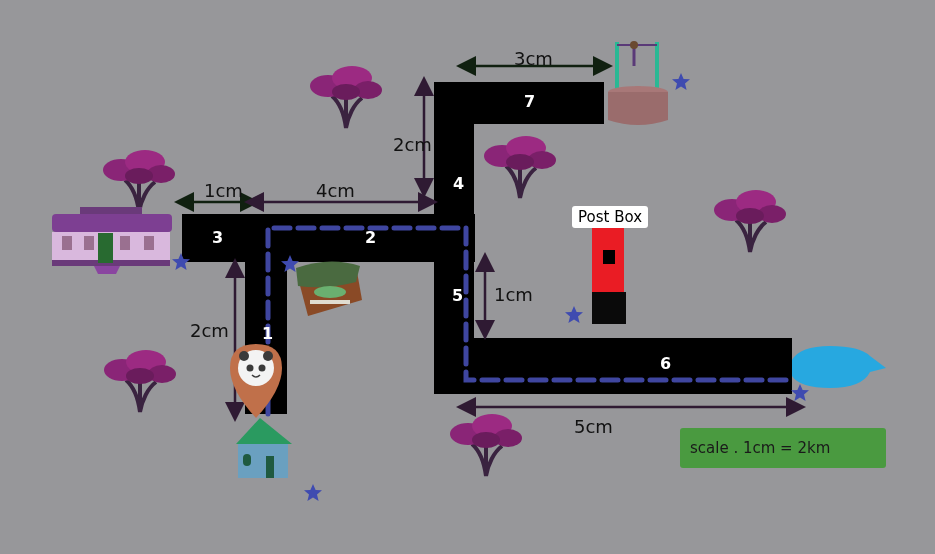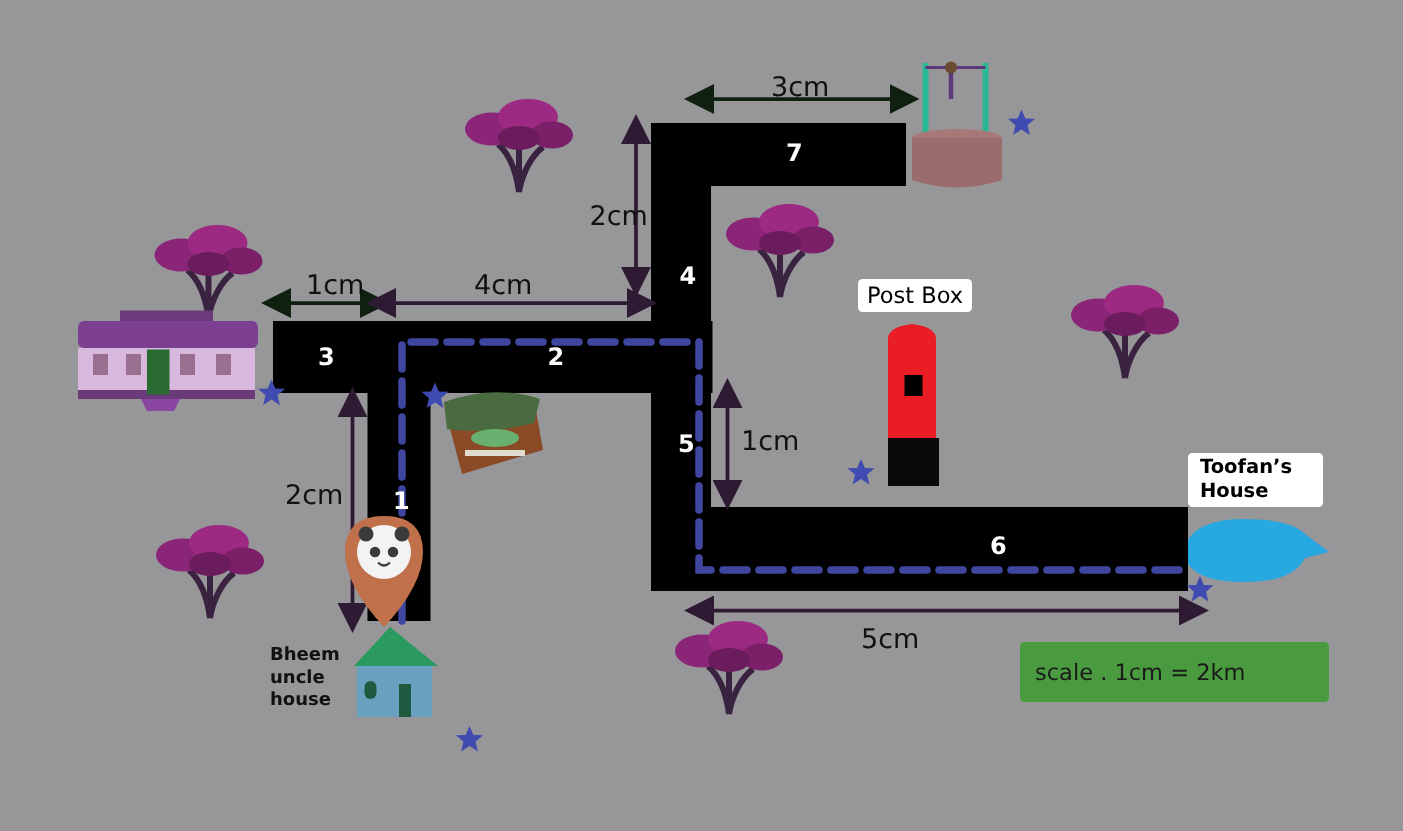--- a/index.html
+++ b/index.html
@@ -1,21 +1,21 @@
 <!DOCTYPE html>
 <html><head>
 <meta charset="utf-8">
 <style>
   html,body{margin:0;padding:0;}
   body{width:935px;height:554px;background:#97979a;position:relative;overflow:hidden;font-family:"DejaVu Sans",sans-serif;}
   #stage{position:absolute;left:0;top:0;width:935px;height:554px;}
   .lbl{position:absolute;font-family:"DejaVu Sans",sans-serif;color:#111;}
   .road-num{position:absolute;color:#fff;font-weight:bold;font-size:16px;font-family:"DejaVu Sans",sans-serif;}
   .meas{position:absolute;font-size:18px;color:#111;}
-  .tag{position:absolute;background:#fff;border-radius:3px;color:#000;}
+  .tag{position:absolute;background:#fff;border-radius:3px;color:#000;margin-top:20px;}
   .scale{position:absolute;left:680px;top:428px;width:206px;height:40px;background:#4a9a40;border-radius:3px;color:#1a1a1a;font-size:15px;display:flex;align-items:center;padding-left:10px;box-sizing:border-box;}
 </style>
 </head>
 <body>
 
 <div id="stage">
 <svg width="935" height="554" viewBox="0 0 935 554" style="position:absolute;left:0;top:0">
   <defs>
     <marker id="ah" markerWidth="8" markerHeight="8" refX="4" refY="4" orient="auto-start-reverse">
       <path d="M0,0 L8,4 L0,8 Z" fill="#2f1a33"></path>
@@ -136,26 +136,17 @@
 <div class="meas" style="left:514px;top:48px">3cm</div>
 <div class="meas" style="left:204px;top:180px">1cm</div>
 <div class="meas" style="left:316px;top:180px">4cm</div>
 <div class="meas" style="left:393px;top:134px">2cm</div>
 <div class="meas" style="left:190px;top:320px">2cm</div>
 <div class="meas" style="left:494px;top:284px">1cm</div>
 <div class="meas" style="left:574px;top:416px">5cm</div>
 
 <div class="tag" style="left:572px;top:186px;padding:2px 6px;font-size:15px">Post Box</div>
 
-<div class="tag" style="left:792px;top:302px;width:90px;padding:2px 8px;font-size:13px;font-weight:bold;line-height:16px;box-sizing:border-box">
-  <div>Toofan’s</div>
-  <div>House</div>
-</div>
 
 
-<div class="lbl" style="left:180px;top:429px;font-size:12px;font-weight:bold;line-height:15px">
-  <div>Bheem</div>
-  <div>uncle</div>
-  <div>house</div>
-</div>
 
 <div class="scale">scale .  1cm = 2km</div>
 </div>
 
 </body></html>

